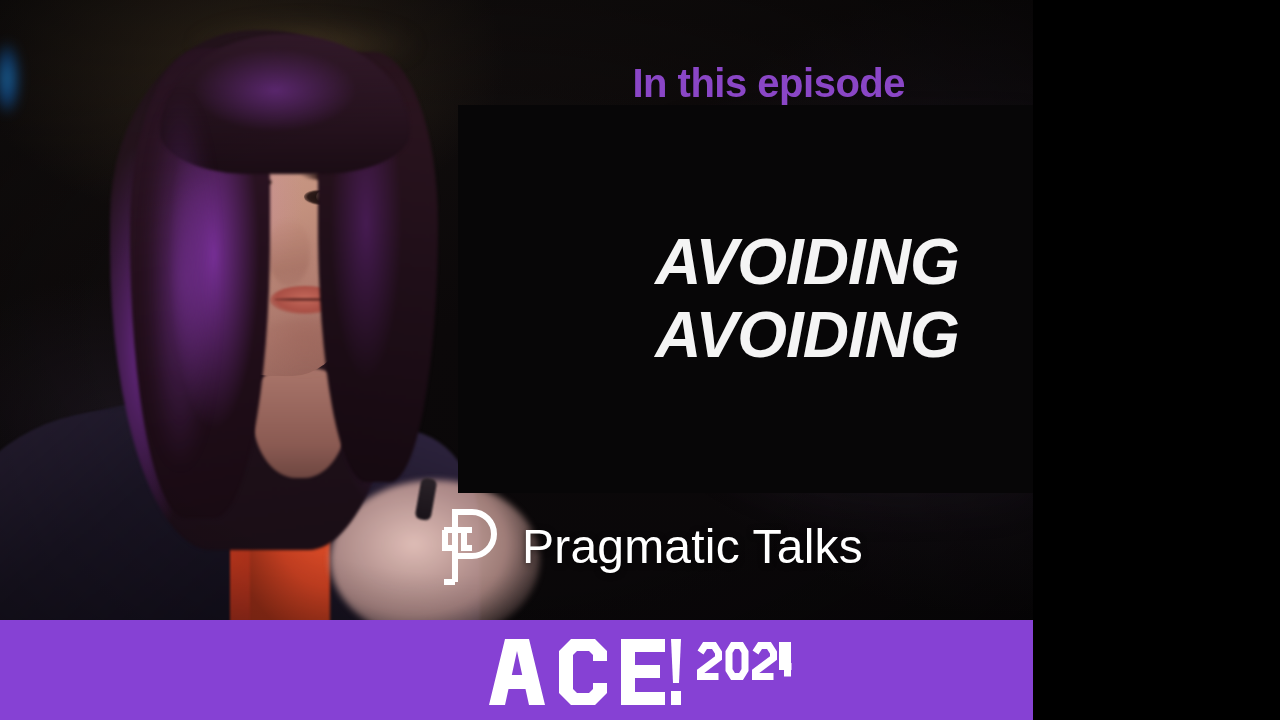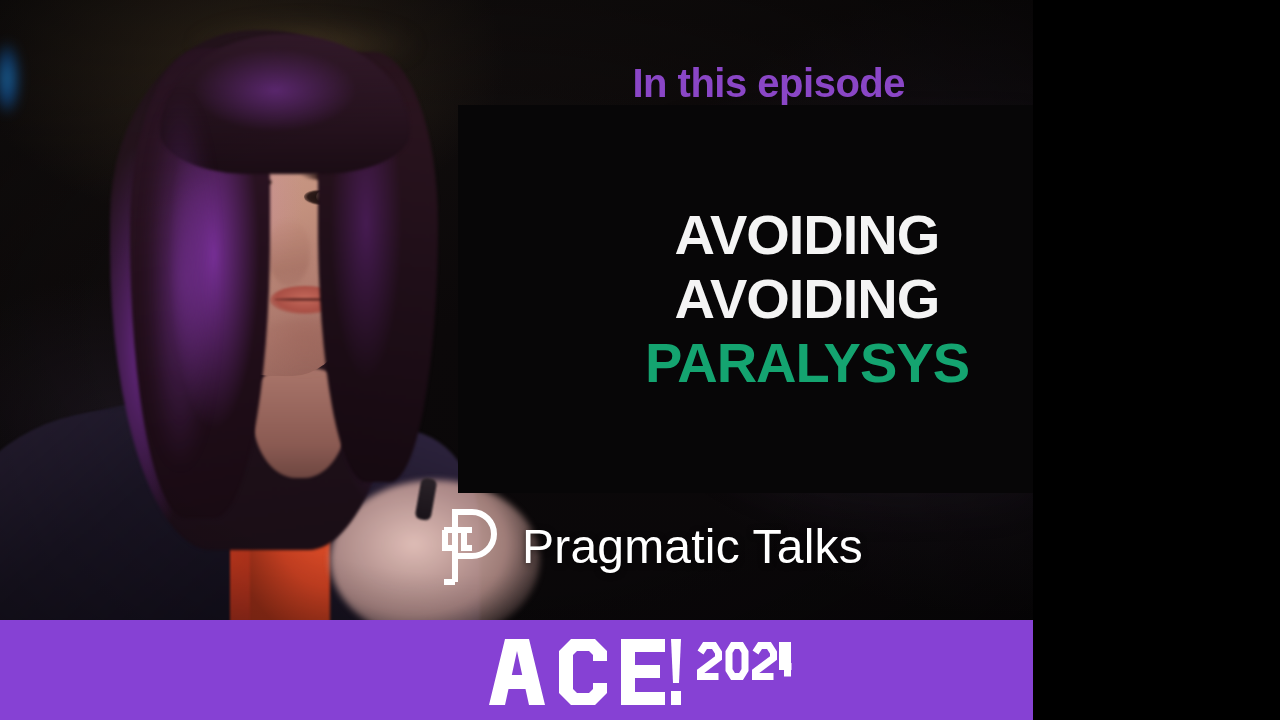--- a/index.html
+++ b/index.html
@@ -278,26 +278,27 @@
     top: 105px;
     width: 698px;
     height: 388px;
     background: #070607;
     display: flex;
     flex-direction: column;
     justify-content: center;
     align-items: center;
   }
   .title-line {
-    font-size: 56px;
+    font-size: 64px;
     font-weight: bold;
     line-height: 1.14;
     letter-spacing: -1px;
     white-space: nowrap;
     text-align: right;
+    font-style: italic;
   }
   .title-line.white { color: #f4f4f4; }
   .title-line.green { color: #14A470; }
 
   
   .brand {
     position: absolute;
     left: 438px;
     top: 508px;
     display: flex;
@@ -373,21 +374,20 @@
     </div>
 
     <div class="vignette"></div>
   </div>
 
   <div class="kicker">In this episode</div>
 
   <div class="title-box">
     <div class="title-line white">AVOIDING</div>
     <div class="title-line white">AVOIDING</div>
-    <div class="title-line green">PARALYSYS</div>
   </div>
 
   <div class="brand">
     <span>
       <svg class="brand-mark" viewBox="0 0 62 78" fill="none" xmlns="http://www.w3.org/2000/svg">
 
         <path d="M14 4 H34 A22 22 0 0 1 34 48 H14" stroke="#ffffff" stroke-width="6" fill="none"></path>
 
         <path d="M17 4 V74" stroke="#ffffff" stroke-width="6" fill="none"></path>
 

